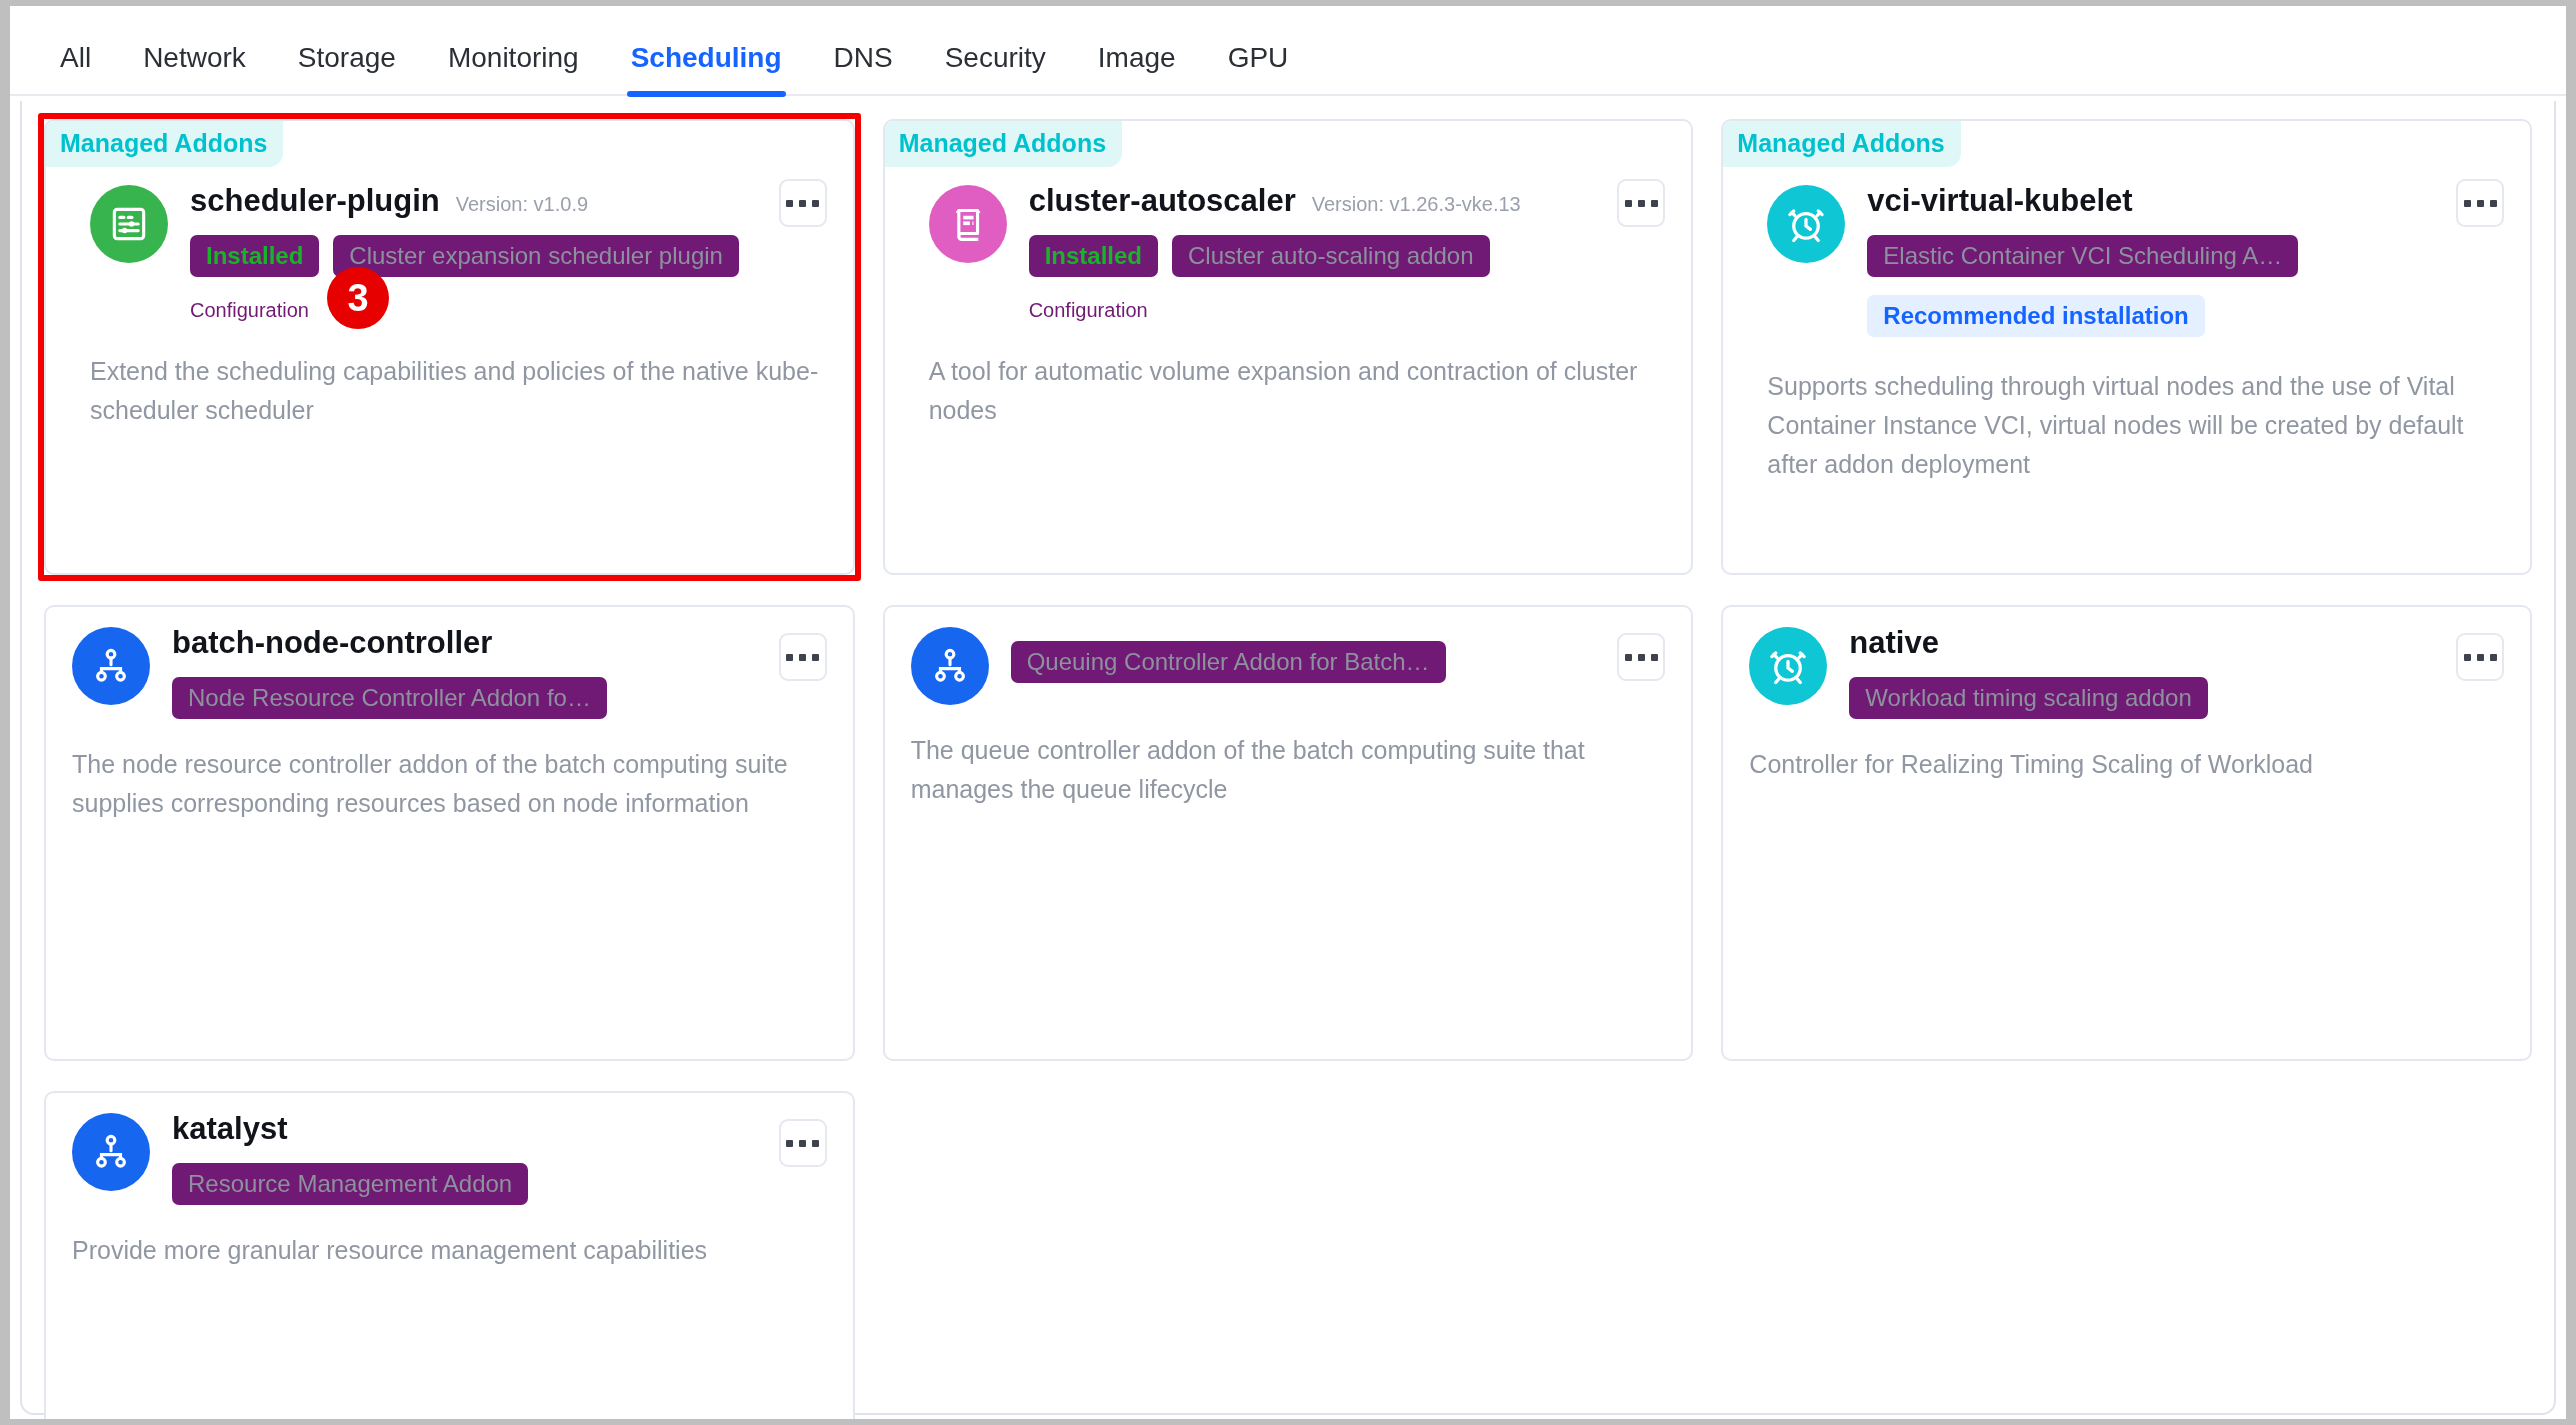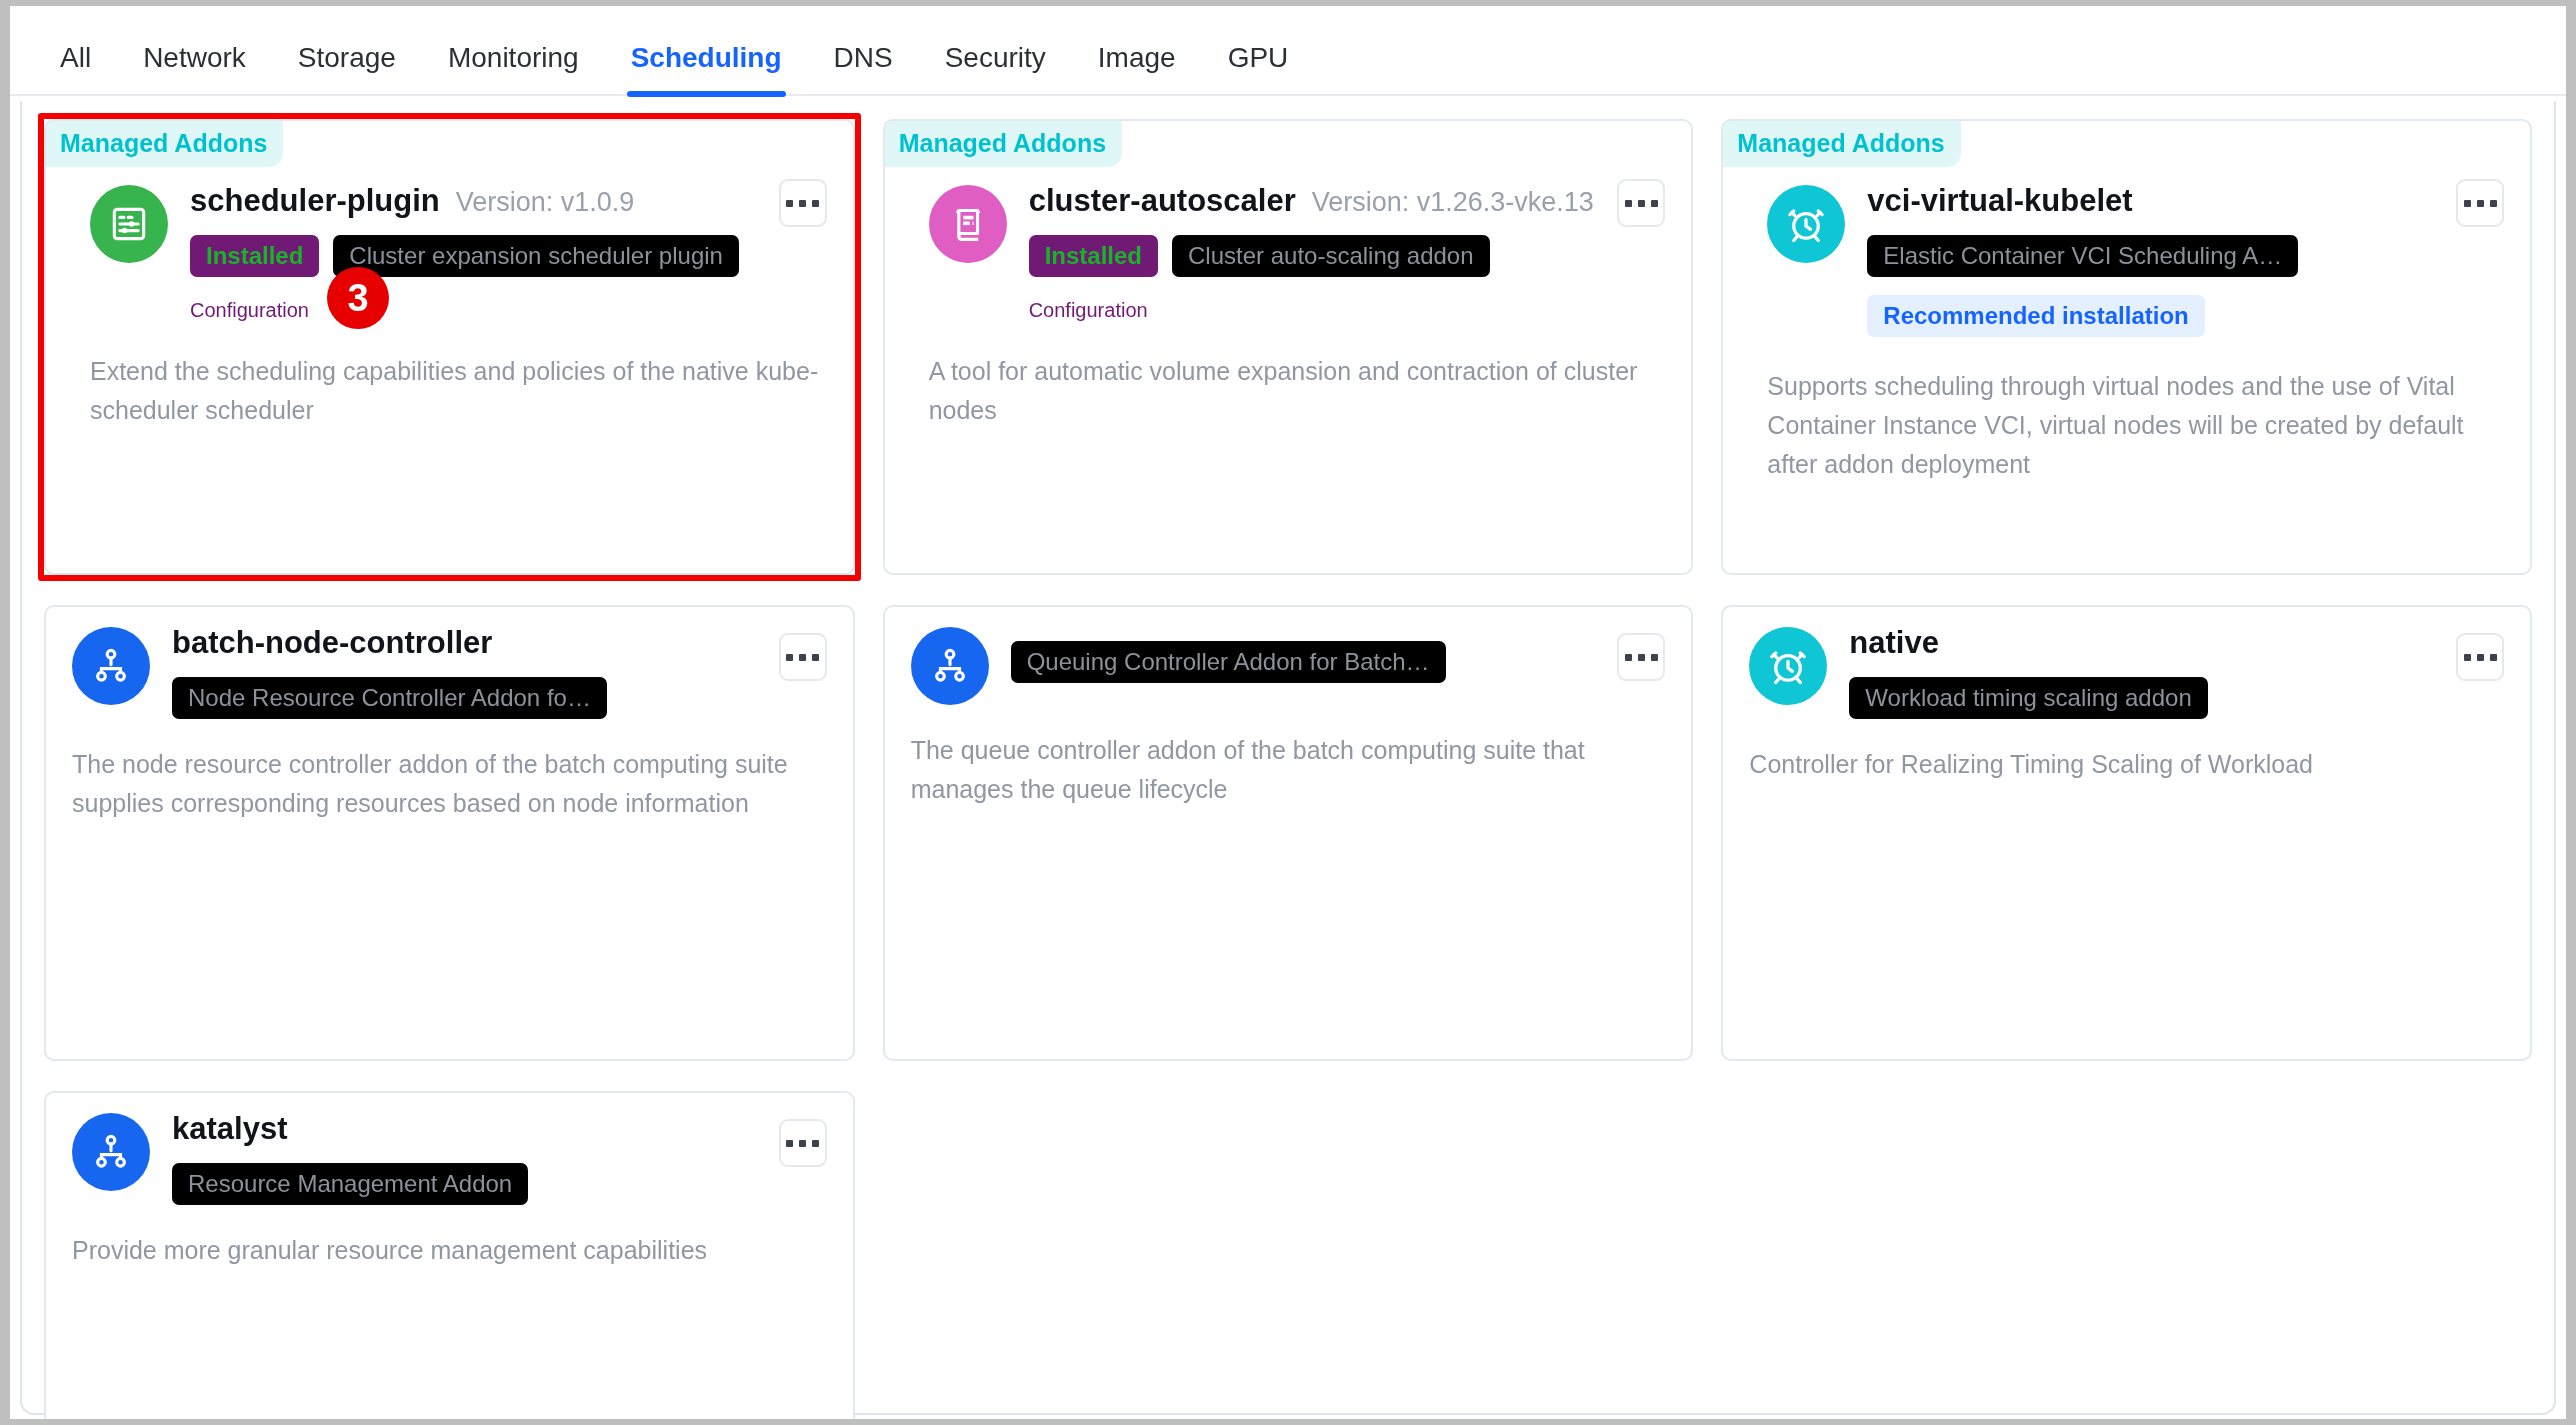--- a/index.html
+++ b/index.html
@@ -111,30 +111,30 @@
   }
   .addon-icon svg { display: block; }
 
   .meta { flex: 1 1 auto; min-width: 0; }
 
   .title-line { display: flex; align-items: baseline; gap: 16px; }
   .addon-name {
     font-size: 31px; font-weight: 700; color: #11141a;
     white-space: nowrap;
   }
-  .addon-version { font-size: 27px; color: #9aa0ab; white-space: nowrap; }
+  .addon-version { font-size: 20px; color: #9aa0ab; white-space: nowrap; }
 
   .tag-row { display: flex; align-items: center; gap: 14px; margin-top: 16px; }
   .tag {
     font-size: 24px; border-radius: 7px;
     padding: 9px 16px; line-height: 1; white-space: nowrap;
   }
   .tag-installed { background: #701a75; color: #17b428; font-weight: bold; }
   .tag-desc {
-    background: #000000; color: #8c929c;
+    background: #701a75; color: #8c929c;
     max-width: 458px; overflow: hidden; text-overflow: ellipsis;
   }
   .tag-recommend {
     background: #e4f0ff; color: #1664ff; font-weight: 700;
     margin-top: 18px; display: inline-block;
   }
 
   .config-link {
     margin-top: 22px;
     font-size: 20px; font-weight: 400; color: #701a75;

